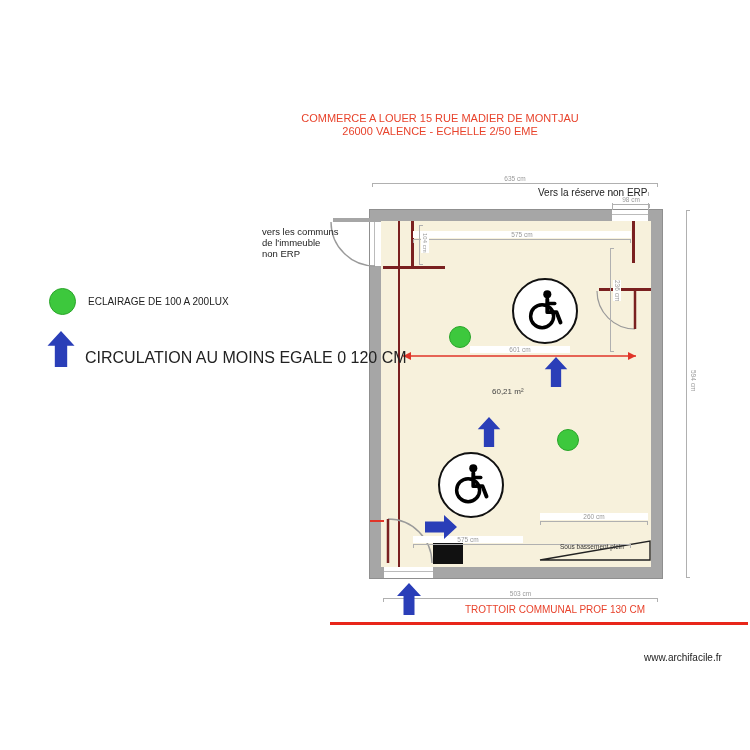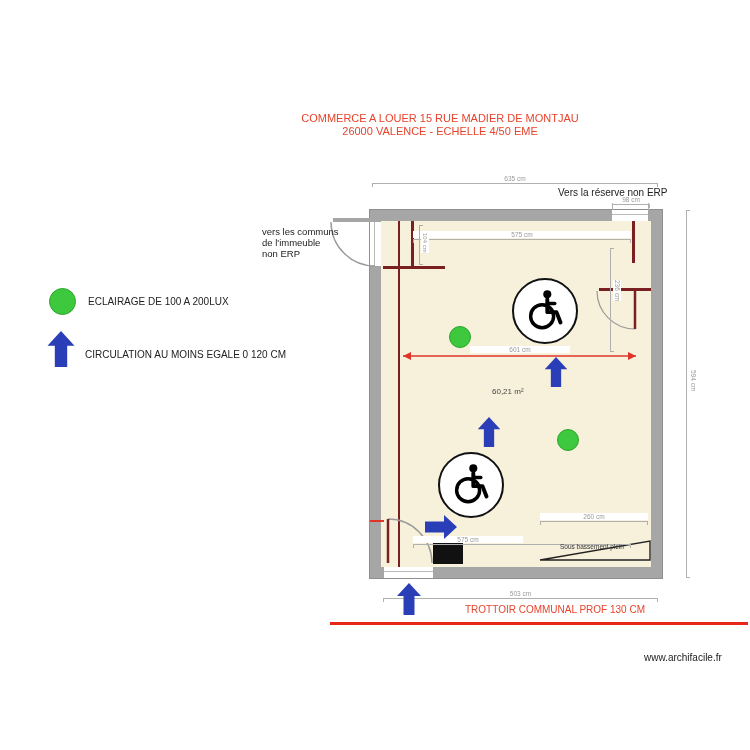--- a/index.html
+++ b/index.html
@@ -33,21 +33,21 @@
   .note { color:#222222; }
   .red-text { color:#e8432c; }
   .svg-layer { left:0; top:0; pointer-events:none; }
   .footer-line { background:#e8261a; }
 </style>
 </head>
 <body>
 
 <div class="abs title-block">
   <div>COMMERCE  A LOUER 15 RUE MADIER DE MONTJAU</div>
-  <div>26000 VALENCE - ECHELLE 4/50 EME</div>
+  <div>26000 VALENCE - ECHELLE 2/50 EME</div>
 </div>
 
 <div class="abs plan-walls"></div>
 
 <div class="abs wall-gap" style="left:370px; top:222px; width:11px; height:44px;"></div>
 <div class="abs wall-gap" style="left:384px; top:567px; width:49px; height:11px;"></div>
 <div class="abs wall-gap" style="left:612px; top:210px; width:36px; height:11px;"></div>
 <div class="abs threshold" style="left:374px; top:222px; width:1px; height:44px;"></div>
 <div class="abs threshold" style="left:384px; top:571px; width:49px; height:1px;"></div>
 <div class="abs threshold" style="left:612px; top:214px; width:36px; height:1px;"></div>
@@ -99,21 +99,21 @@
 
 <div class="abs dimh" style="left:413px; top:544px; width:218px;"></div>
 <span class="abs dimlabel" style="left:413px; top:536px; width:110px;">575 cm</span>
 
 <div class="abs dimh" style="left:383px; top:598px; width:275px;"></div>
 <span class="abs dimlabel" style="left:383px; top:590px; width:275px;">503 cm</span>
 
 <div class="abs dimh" style="left:612px; top:204px; width:38px;"></div>
 <span class="abs dimlabel" style="left:612px; top:196px; width:38px;">98 cm</span>
 
-<span class="abs note" style="left:558px; top:187px; font-size:10px;">Vers la réserve non ERP</span>
+<span class="abs note" style="left:538px; top:187px; font-size:10px;">Vers la réserve non ERP</span>
 
 <div class="abs note" style="left:262px; top:226px; font-size:9.5px; line-height:11px;">
   <div>vers les communs</div>
   <div>de l'immeuble</div>
   <div>non ERP</div>
 </div>
 
 <span class="abs" style="left:492px; top:387px; font-size:8px; color:#444;">60,21 m²</span>
 <span class="abs" style="left:560px; top:543px; font-size:6.5px; color:#333;">Sous bassement plein</span>
 <span class="abs red-text" style="left:430px; top:604px; width:250px; text-align:center; font-size:10px;">TROTTOIR COMMUNAL PROF 130 CM</span>
@@ -121,21 +121,21 @@
 <span class="abs note" style="left:644px; top:652px; font-size:10px;">www.archifacile.fr</span>
 
 <div class="abs dot" style="left:49px; top:288px; width:27px; height:27px;"></div>
 <span class="abs note" style="left:88px; top:296px; font-size:10px;">ECLAIRAGE DE 100 A 200LUX</span>
 
 <div class="abs arrow" style="left:47px; top:331px;">
   <svg width="28" height="36" viewBox="0 0 24 32">
       <path d="M12 0 L24 13 L17.5 13 L17.5 32 L6.5 32 L6.5 13 L0 13 Z" fill="#2a3eb8"></path>
     </svg>
 </div>
-<span class="abs note" style="left:85px; top:349px; font-size:10px;">CIRCULATION AU MOINS EGALE 0 120 CM</span>
+<span class="abs note" style="left:85px; top:349px; font-size:16px;">CIRCULATION AU MOINS EGALE 0 120 CM</span>
 
 <div class="abs dot" style="left:449px; top:326px; width:22px; height:22px;"></div>
 <div class="abs dot" style="left:557px; top:429px; width:22px; height:22px;"></div>
 
 <div class="abs wheelchair-badge" style="left:512px; top:278px;">
   <svg width="46" height="46" viewBox="0 0 40 40">
     <circle cx="22" cy="5.5" r="3.5" fill="#000"></circle>
     <path d="M22 9.5 L22 21 L30 21 L33.5 30" stroke="#000" stroke-width="3.4" fill="none" stroke-linecap="round" stroke-linejoin="round"></path>
     <path d="M22 13.5 L28.5 13.5" stroke="#000" stroke-width="3" stroke-linecap="round"></path>
     <circle cx="17.5" cy="24.5" r="10" stroke="#000" stroke-width="3" fill="none"></circle>

